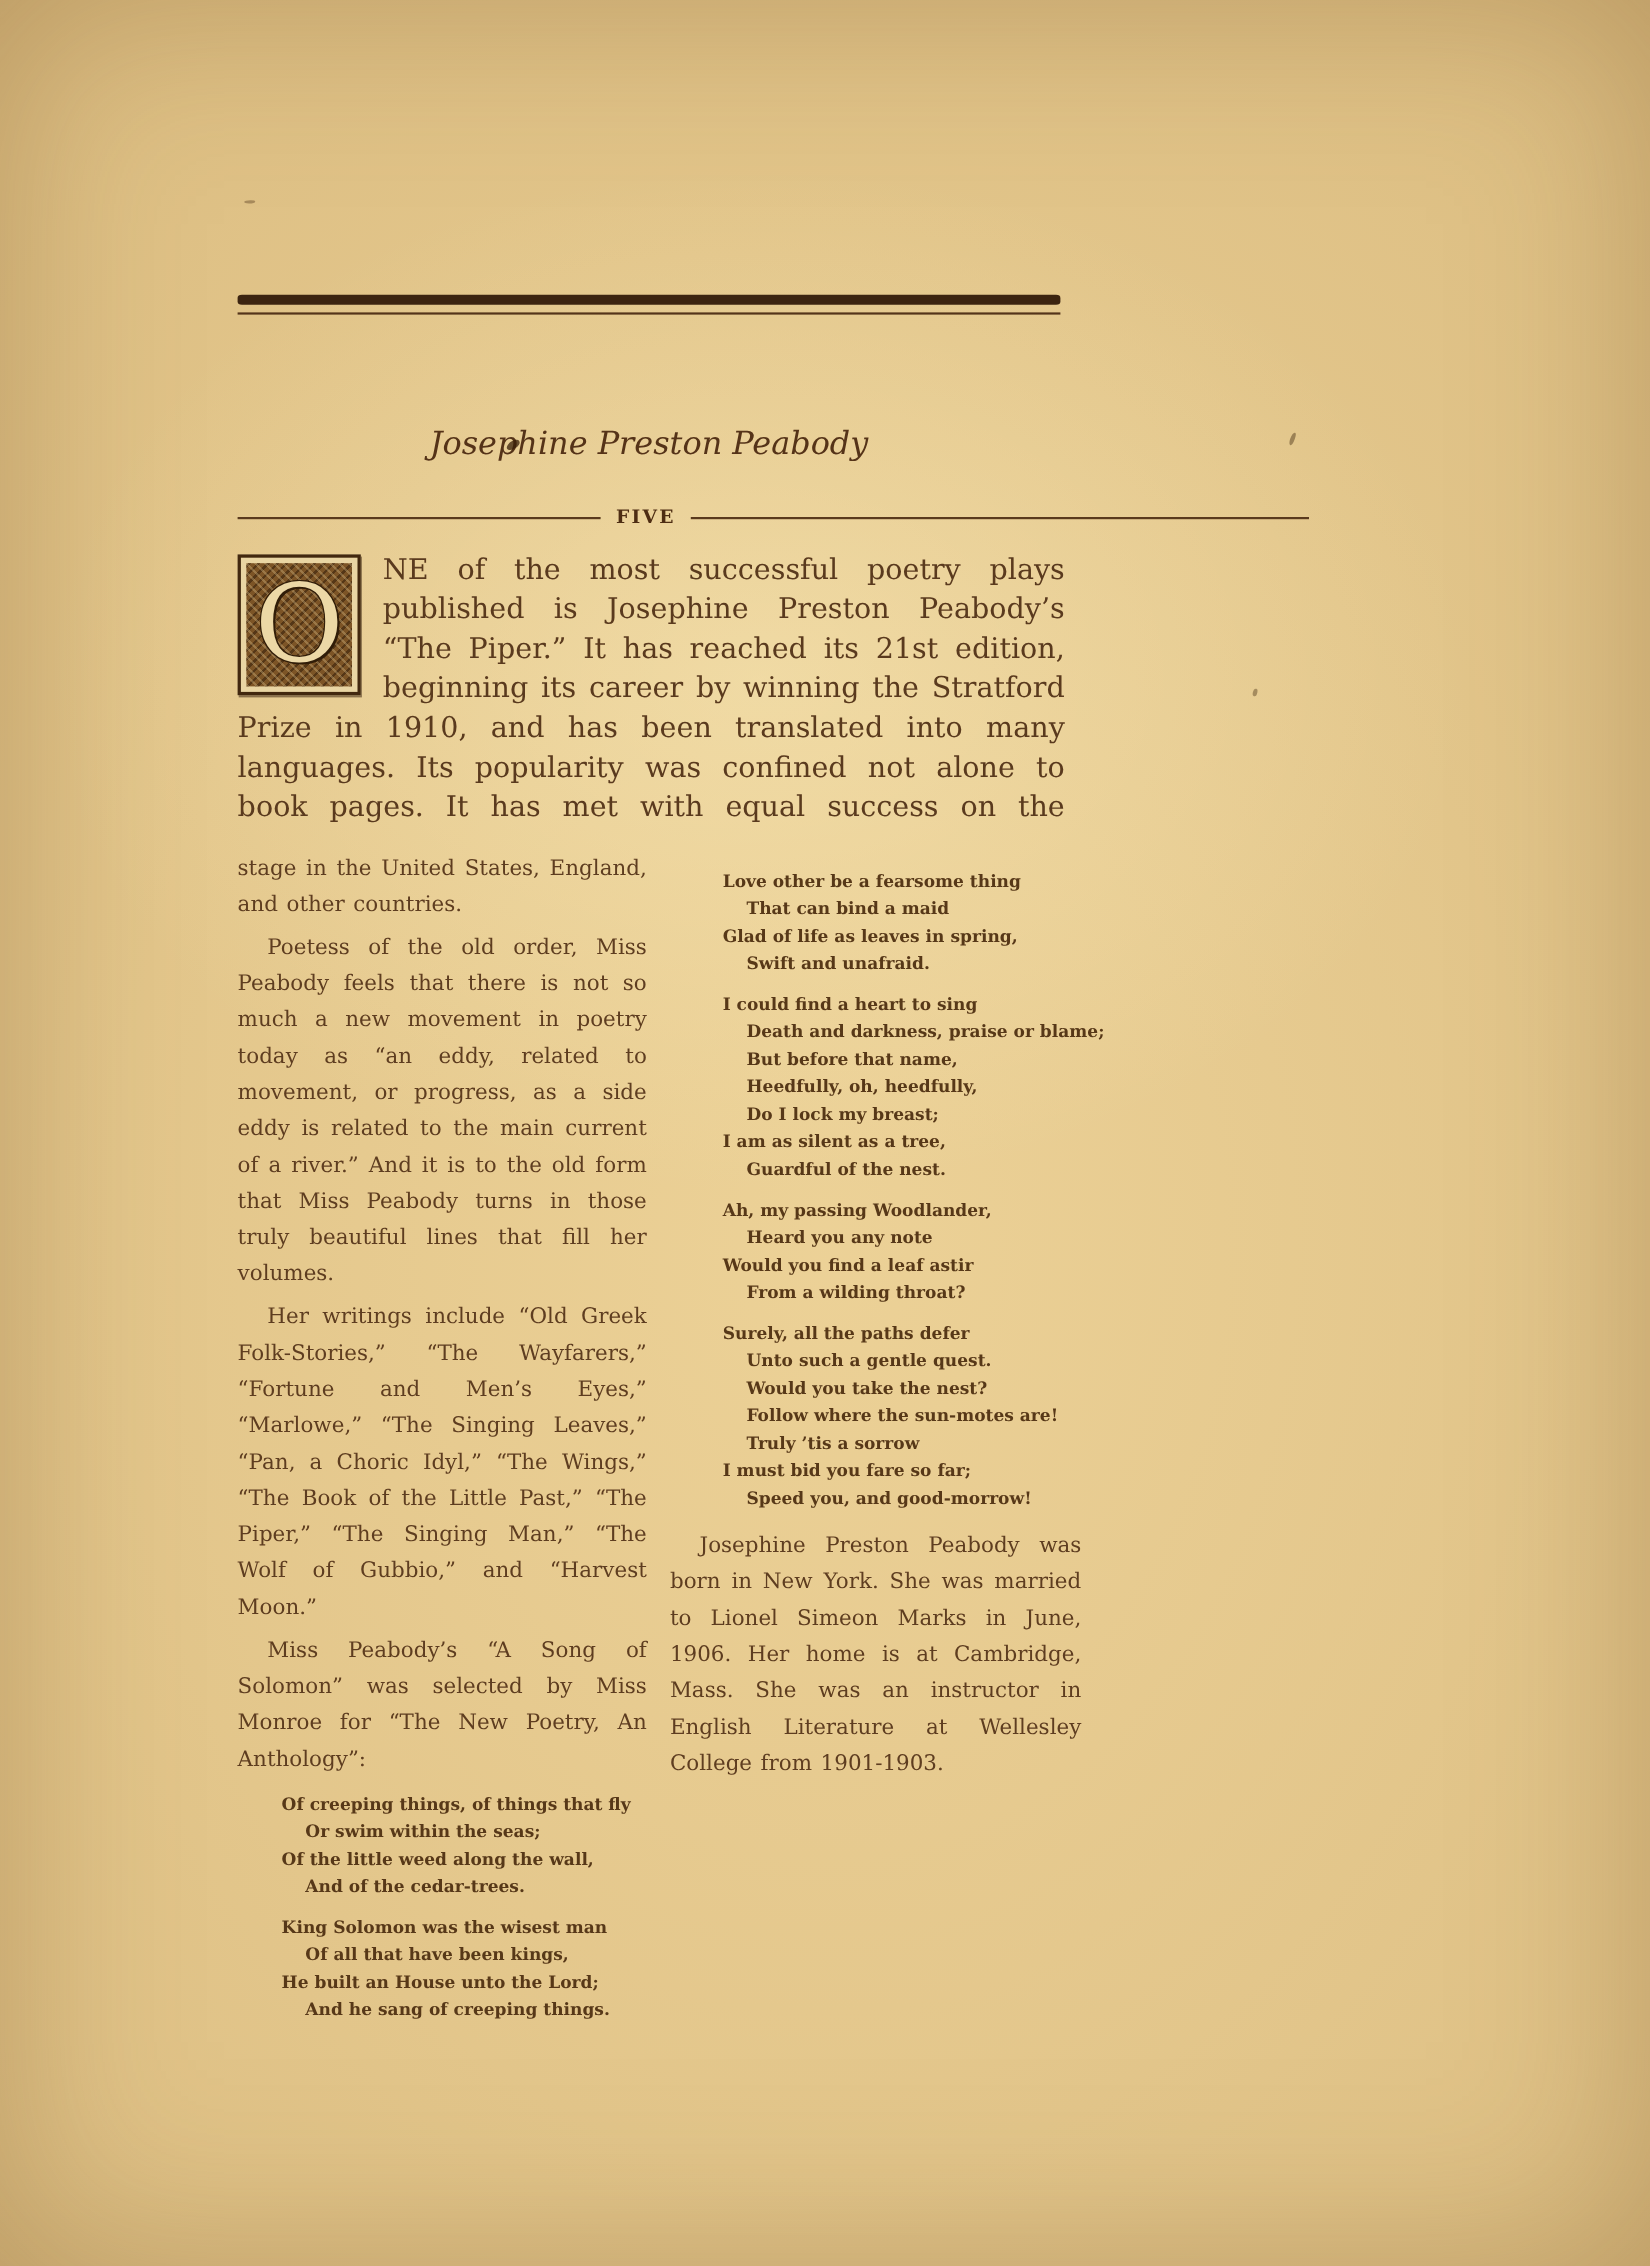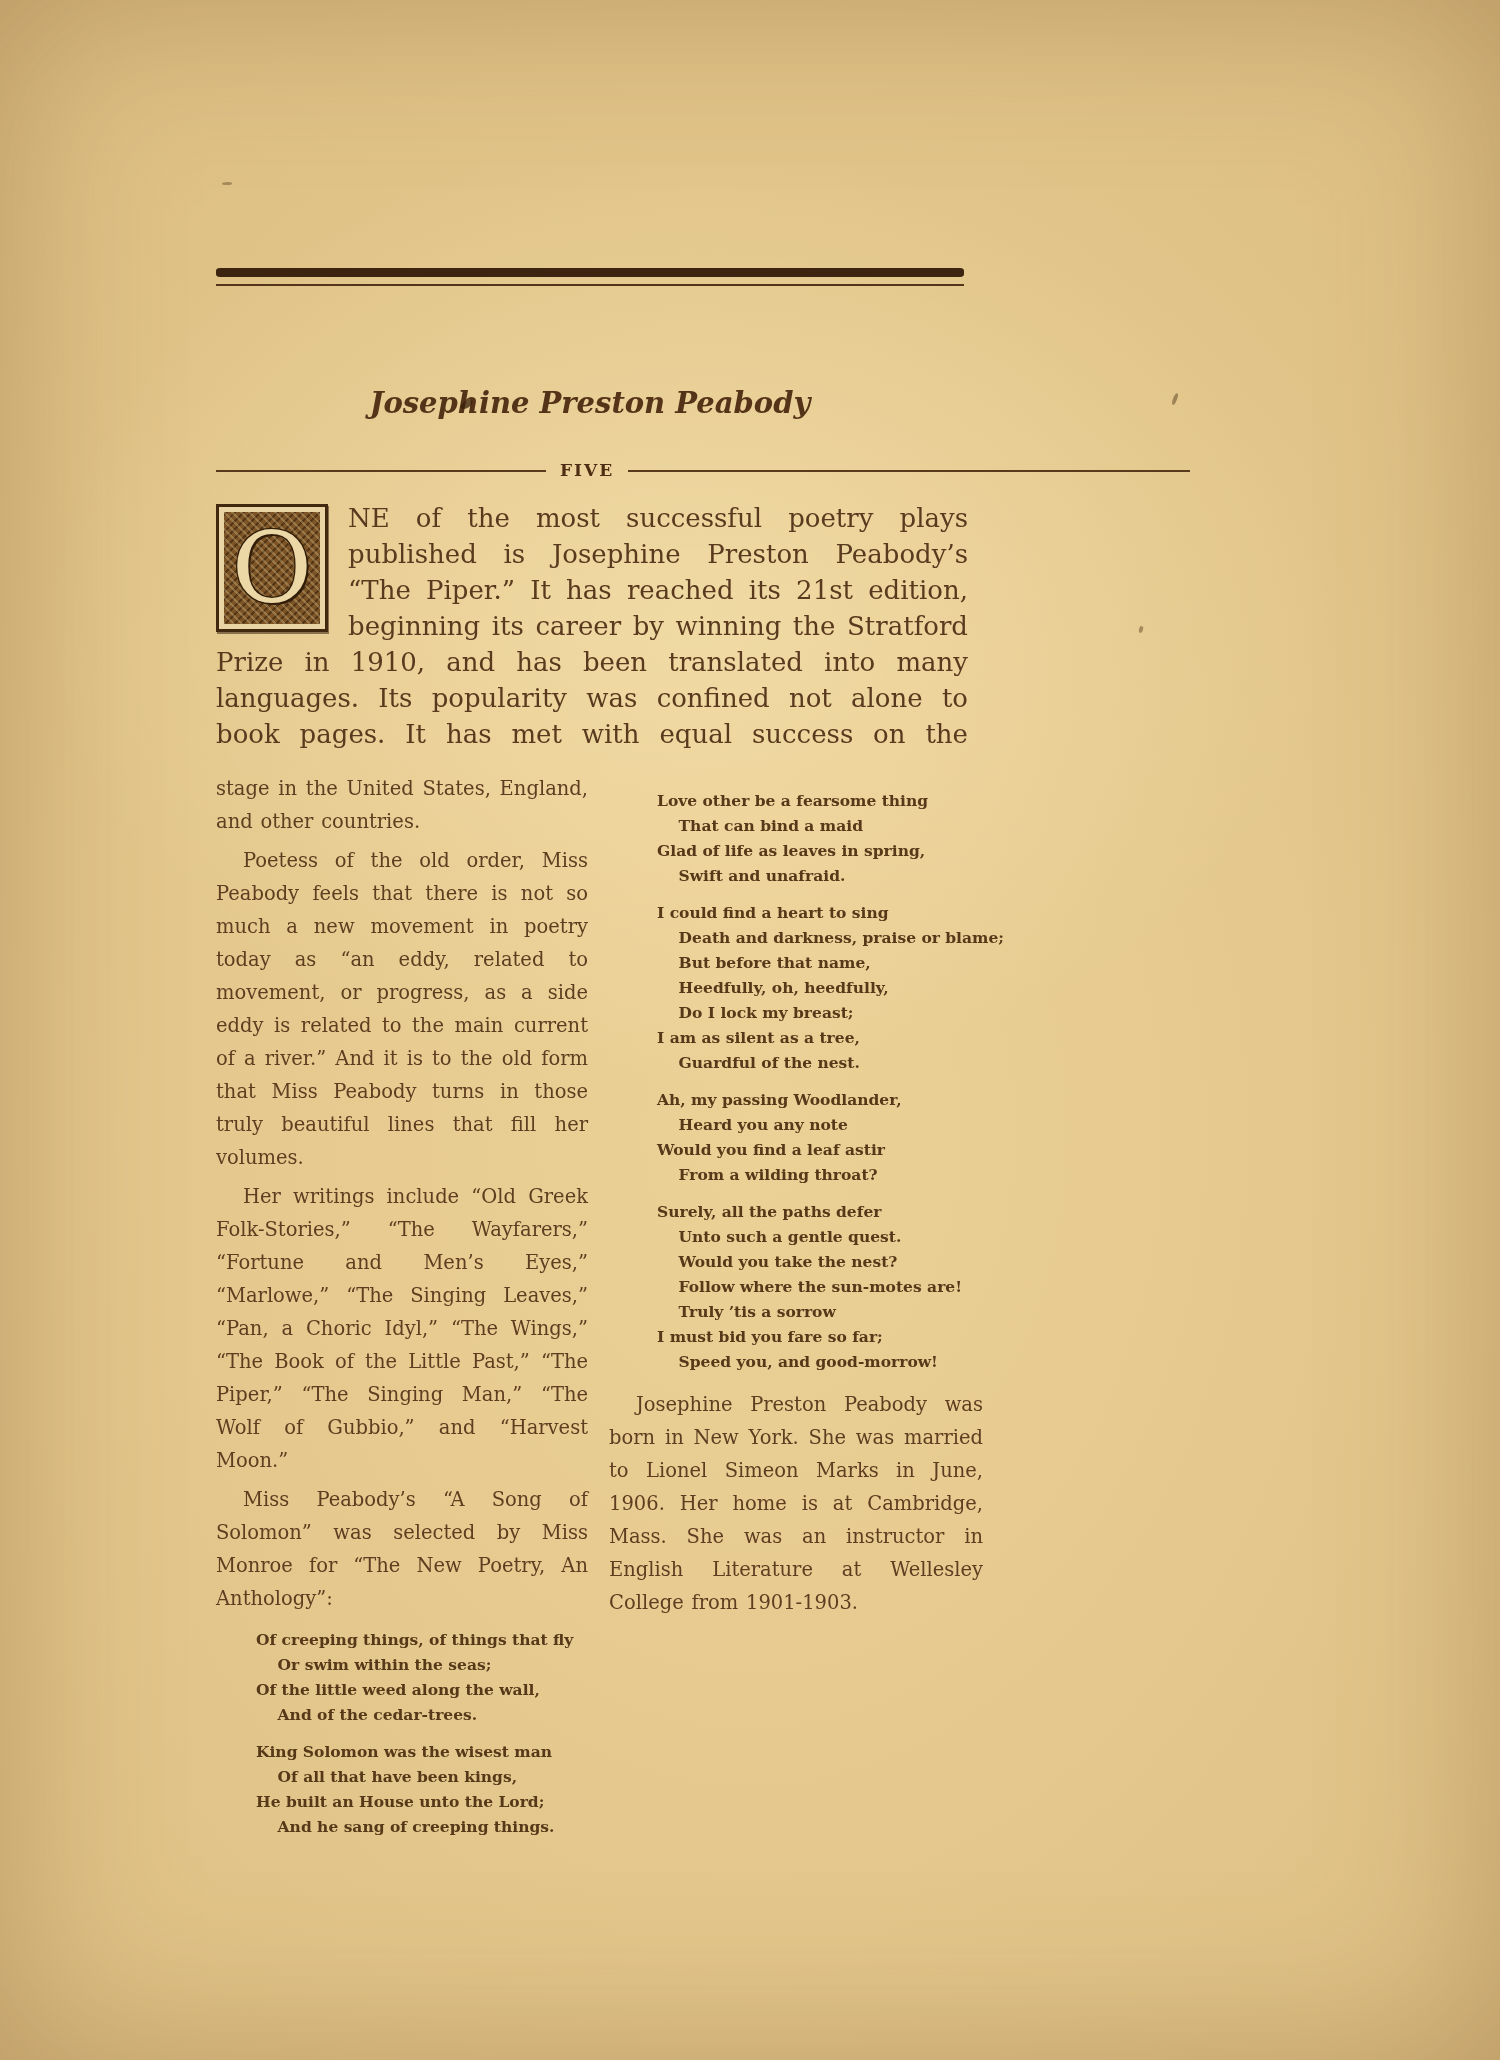--- a/index.html
+++ b/index.html
@@ -24,21 +24,21 @@
   .rule-thin  { position:absolute; left:216px; top:284px; width:748px; height:2px; background:#54341a; }
 
   .title {
     position:absolute; left:216px; top:322px; width:748px;
     text-align:center; font-style:italic; font-weight:bold;
     font-size:30px; letter-spacing:1px; color:#4e2d13;
     white-space:nowrap;
   }
   .subtitle {
     position:absolute; left:216px; top:386px; width:748px;
-    text-align:center; font-style:italic; font-weight:bold;
+    text-align:center; font-style:italic; font-weight:normal;
     font-size:29px; color:#553318;
   }
 
   .five-divider {
     position:absolute; left:216px; top:461px; width:974px;
     display:flex; align-items:center;
   }
   .dline { height:2px; background:#5a3a1d; }
   .dline.left { width:330px; }
   .dline.right { flex:1; }

